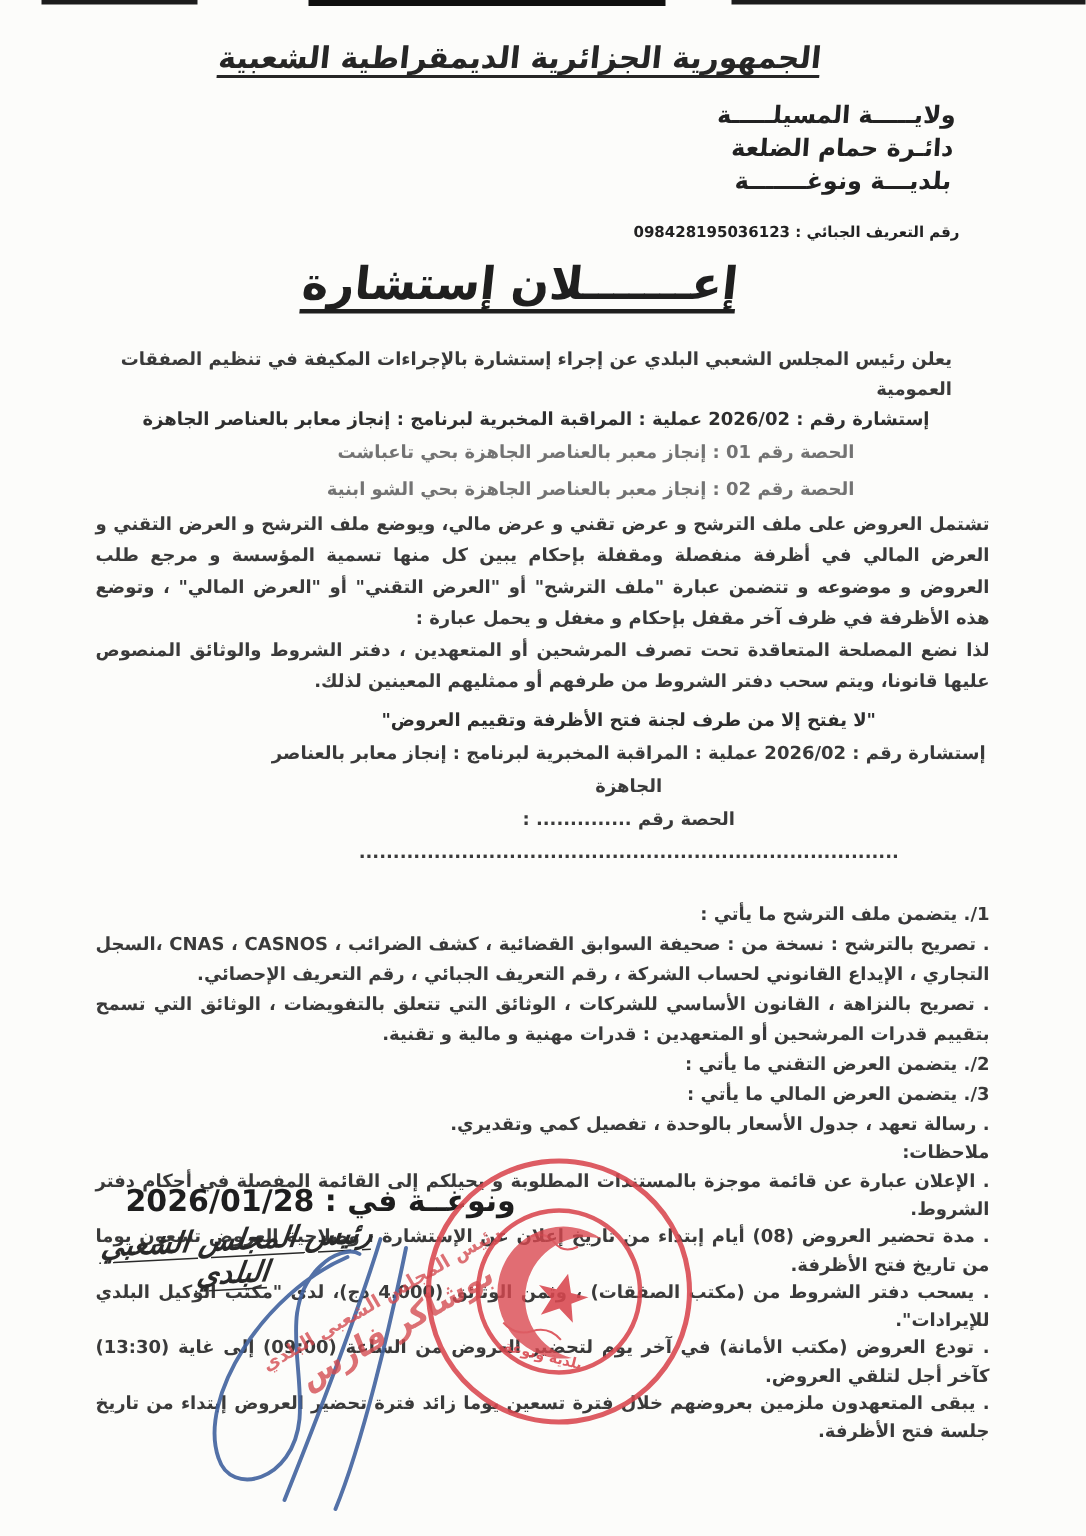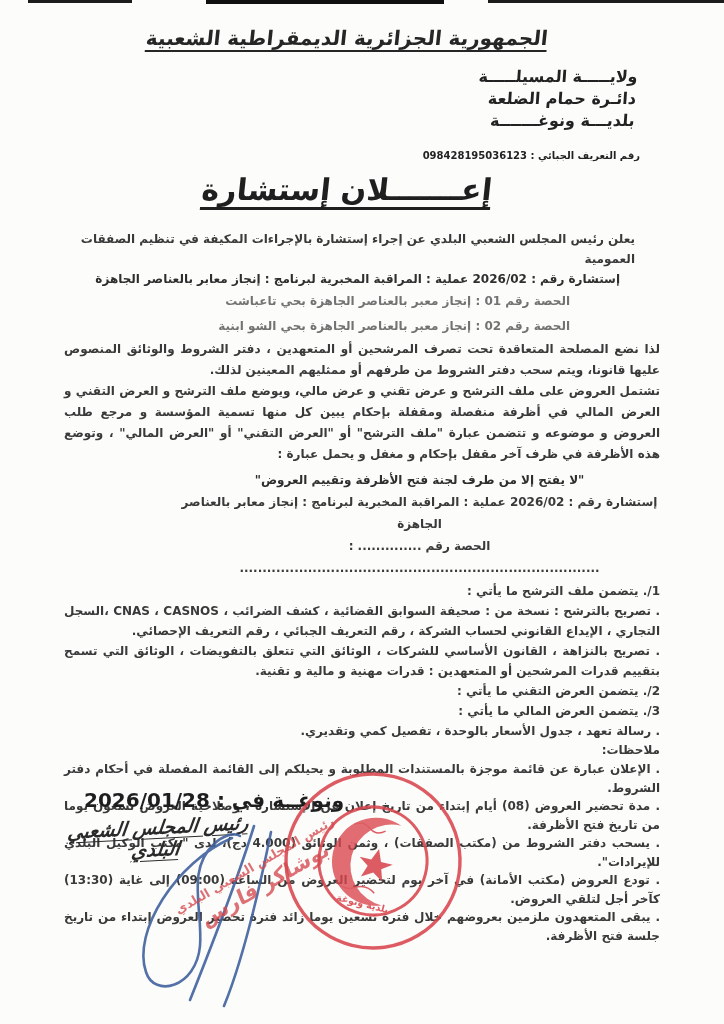--- a/index.html
+++ b/index.html
@@ -38,21 +38,21 @@
     position:absolute;top:229px;right:64px;left:64px;
     font-size:12px;line-height:20px;font-weight:bold;text-align:right;
   }
   .content p{margin:0;}
   .intro{padding-left:0;padding-right:25px;margin-bottom:3px;}
   .ref-line{padding-right:40px;color:#2f2f2f;margin-bottom:3px;}
   .lot-line{padding-right:90px;line-height:25px;color:#737373;}
   .para{text-align:justify;margin-top:6px;line-height:21px;}
   .centered-block{text-align:center;padding-left:115px;margin-top:4px;line-height:22px;}
   .quote{color:#2e2e2e;}
-  .sections{margin-top:2px;}
+  .sections{margin-top:20px;}
   .section-heading{line-height:20px;}
   .section-item{text-align:justify;line-height:20px;}
   .notes-heading{text-underline-offset:3px;line-height:19px;margin-top:2px;}
   .note-line{line-height:18.5px;text-align:justify;}
 
   .place-date{
     position:absolute;top:788px;left:84px;font-size:20px;font-weight:bold;color:#1e1e1e;
     direction:rtl;
   }
   .signatory-title{
@@ -94,22 +94,22 @@
 
   <div class="main-title">إعـــــــلان إستشارة</div>
 
   <div class="content">
     <p class="intro">يعلن رئيس المجلس الشعبي البلدي عن إجراء إستشارة بالإجراءات المكيفة في تنظيم الصفقات العمومية</p>
     <p class="ref-line">إستشارة رقم : 2026/02  عملية : المراقبة المخبرية لبرنامج : إنجاز معابر بالعناصر الجاهزة</p>
 
     <p class="lot-line">الحصة رقم 01 :  إنجاز معبر بالعناصر الجاهزة بحي تاعباشت</p>
     <p class="lot-line">الحصة رقم 02 : إنجاز معبر بالعناصر الجاهزة بحي الشو ابنية</p>
 
+    <p class="para">تشتمل العروض على ملف الترشح و عرض تقني و عرض مالي، ويوضع ملف الترشح و العرض التقني و العرض المالي في أظرفة منفصلة ومقفلة بإحكام يبين كل منها تسمية المؤسسة و مرجع طلب العروض و موضوعه و تتضمن عبارة "ملف الترشح" أو "العرض التقني" أو "العرض المالي" ، وتوضع هذه الأظرفة في ظرف آخر مقفل بإحكام و مغفل و يحمل عبارة :</p>
     <p class="para">لذا نضع المصلحة المتعاقدة تحت تصرف المرشحين أو المتعهدين ، دفتر الشروط والوثائق المنصوص عليها قانونا، ويتم سحب دفتر الشروط من طرفهم أو ممثليهم المعينين لذلك.</p>
-    <p class="para">تشتمل العروض على ملف الترشح و عرض تقني و عرض مالي، ويوضع ملف الترشح و العرض التقني و العرض المالي في أظرفة منفصلة ومقفلة بإحكام يبين كل منها تسمية المؤسسة و مرجع طلب العروض و موضوعه و تتضمن عبارة "ملف الترشح" أو "العرض التقني" أو "العرض المالي" ، وتوضع هذه الأظرفة في ظرف آخر مقفل بإحكام و مغفل و يحمل عبارة :</p>
 
     <div class="centered-block">
       <p class="quote">"لا يفتح إلا من طرف لجنة فتح الأظرفة وتقييم العروض"</p>
       <p>إستشارة رقم : 2026/02  عملية : المراقبة المخبرية لبرنامج : إنجاز معابر بالعناصر الجاهزة</p>
       <p>الحصة رقم .............. : ...............................................................................</p>
     </div>
 
     <div class="sections">
       <p class="section-heading">1/. يتضمن ملف الترشح ما يأتي :</p>
       <p class="section-item">. تصريح بالترشح : نسخة من : صحيفة السوابق القضائية ، كشف الضرائب ، CNAS ، CASNOS ،السجل التجاري ، الإيداع القانوني لحساب الشركة ، رقم التعريف الجبائي ، رقم التعريف الإحصائي.</p>

